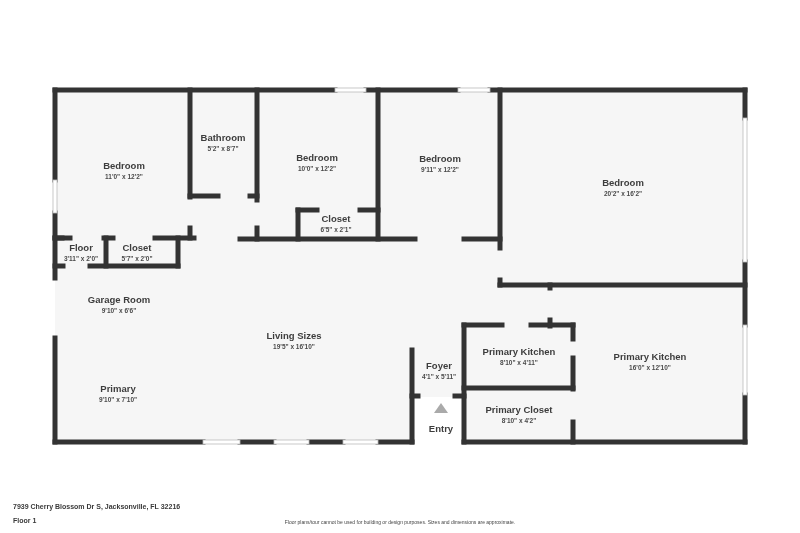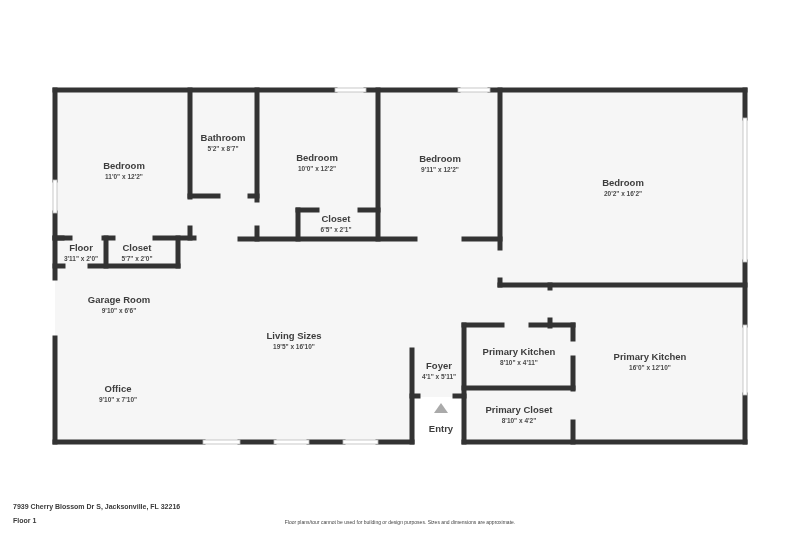--- a/index.html
+++ b/index.html
@@ -133,21 +133,21 @@
 
   <div class="room-name" style="left:137px;top:242px">Closet</div>
   <div class="room-dim" style="left:137px;top:255px">5'7" x 2'0"</div>
 
   <div class="room-name" style="left:119px;top:294px">Garage Room</div>
   <div class="room-dim" style="left:119px;top:307px">9'10" x 6'6"</div>
 
   <div class="room-name" style="left:294px;top:330px">Living Sizes</div>
   <div class="room-dim" style="left:294px;top:343px">19'5" x 16'10"</div>
 
-  <div class="room-name" style="left:118px;top:383px">Office</div>
+  <div class="room-name" style="left:118px;top:383px">Primary</div>
   <div class="room-dim" style="left:118px;top:396px">9'10" x 7'10"</div>
 
   <div class="room-name" style="left:439px;top:360px">Foyer</div>
   <div class="room-dim" style="left:439px;top:373px">4'1" x 5'11"</div>
 
   <div class="room-name" style="left:519px;top:346px">Primary Kitchen</div>
   <div class="room-dim" style="left:519px;top:359px">8'10" x 4'11"</div>
 
   <div class="room-name" style="left:650px;top:351px">Primary Kitchen</div>
   <div class="room-dim" style="left:650px;top:364px">16'0" x 12'10"</div>

